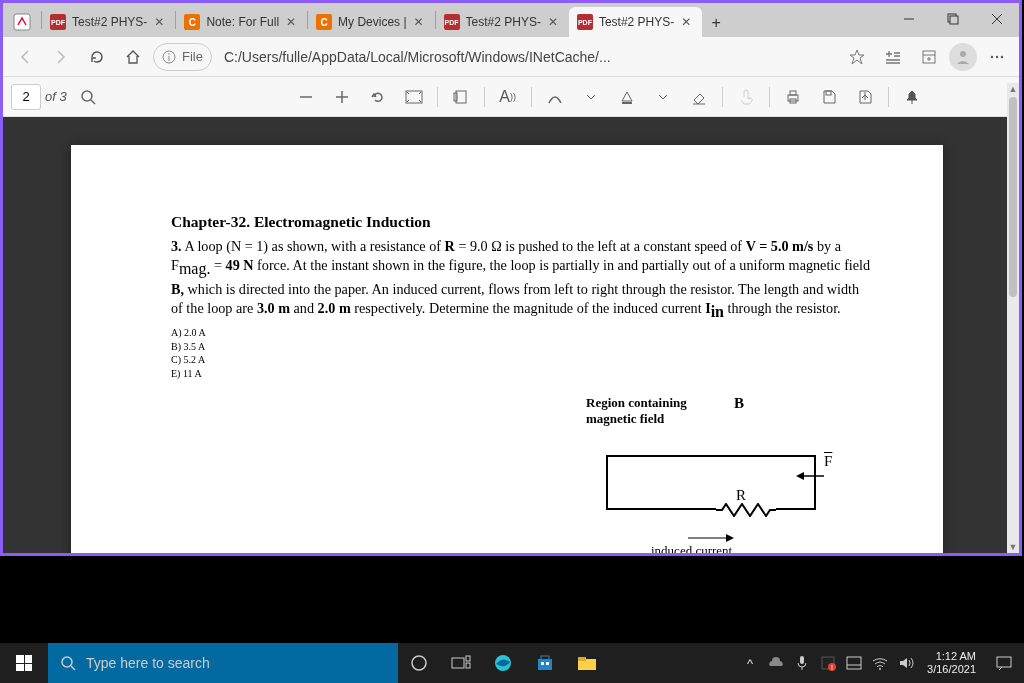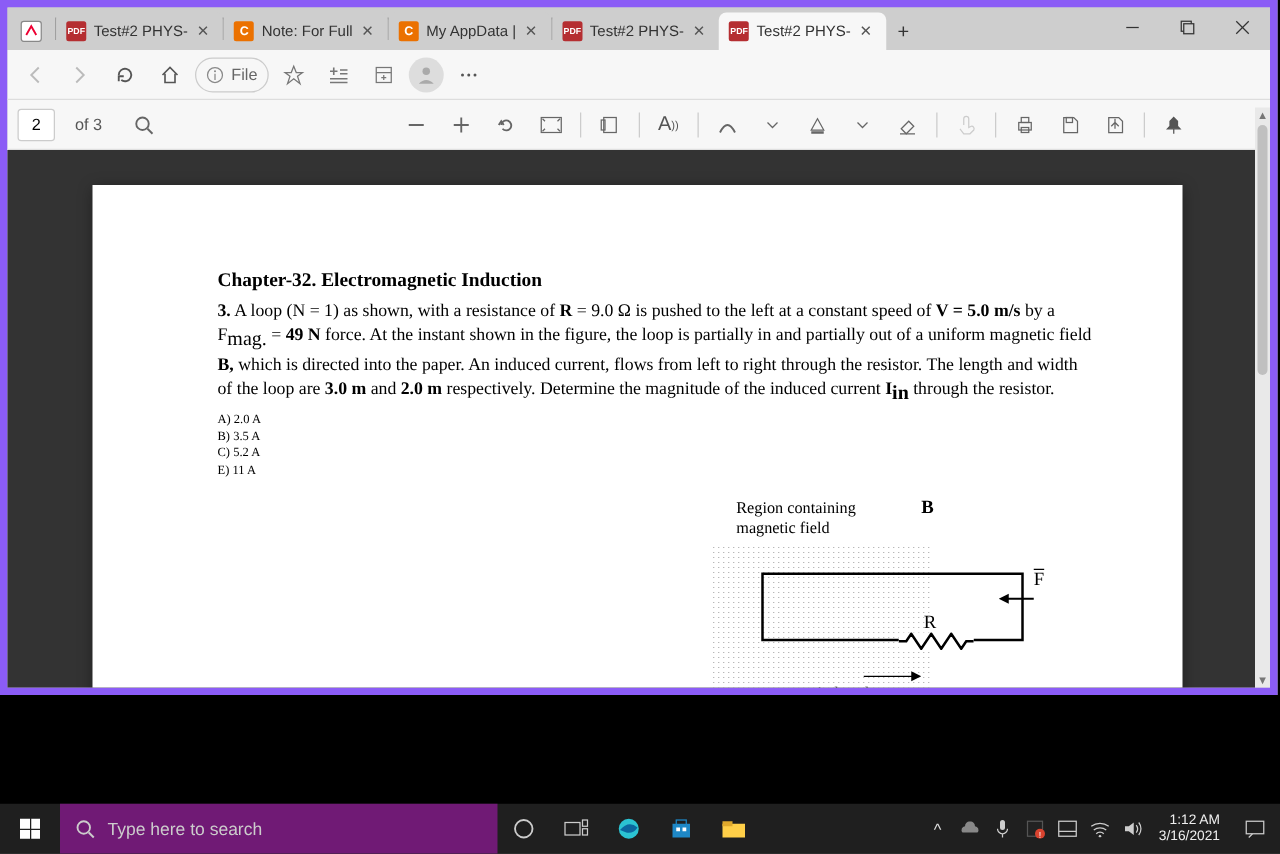--- a/index.html
+++ b/index.html
@@ -1,17 +1,17 @@
 <!DOCTYPE html>
 <html><head>
 <meta charset="utf-8">
 <style>
   * { box-sizing: border-box; margin: 0; padding: 0; }
   body { font-family: "Segoe UI", Arial, sans-serif; background: #000; width: 1024px; height: 683px; overflow: hidden; position: relative; }
-  .browser { position: absolute; top: 0; left: 0; width: 1022px; height: 556px; background: #cecece; border: 6px solid #8b5cf6; }
+  .browser { position: absolute; top: 0; left: 0; width: 1022px; height: 556px; background: #cecece; border: 3px solid #8b5cf6; }
   
   .tab-strip { height: 34px; background: #cecece; display: flex; align-items: end; padding-left: 4px; gap: 0; border-bottom: 0; }
   .app-tab-icon { width: 30px; height: 30px; display:flex; align-items:center; justify-content:center; margin-right:4px;}
   .tab { height: 30px; display: flex; align-items: center; padding: 0 8px; font-size: 12px; color: #333; background: #cecece; border-radius: 6px 6px 0 0; max-width: 155px; min-width: 120px; cursor: default; position: relative;}
   .tab.active { background: #f7f7f7; }
   .tab-sep { width:1px; height:18px; background:#a0a0a0; align-self:center;}
   .tab-icon { width: 16px; height: 16px; margin-right: 6px; display:flex; align-items:center; justify-content:center; font-size:10px; font-weight:bold;}
   .tab-icon.pdf { background:#b52e31; color:#fff; border-radius:2px; font-size:7px; padding:0 1px;}
   .tab-icon.chegg { background:#eb7100; color:#fff; border-radius:2px;}
   .tab-title { flex:1; white-space:nowrap; overflow:hidden; text-overflow:ellipsis; font-size:12px;}
@@ -23,54 +23,54 @@
   .addr-row { height: 40px; background: #f7f7f7; display:flex; align-items:center; padding: 0 6px; gap:4px; border-bottom:1px solid #ddd;}
   .nav-btn { width:32px; height:32px; display:flex; align-items:center; justify-content:center; color:#888; border-radius:4px;}
   .nav-btn.enabled { color:#444; }
   .file-badge { display:flex; align-items:center; gap:6px; color:#666; font-size:13px; padding:0 8px; border:1px solid #ccc; border-radius:14px; height:28px;justify-content:flex-end;}
   .url { color:#444; font-size:14px; flex:1; white-space:nowrap; overflow:hidden; padding:0 8px;}
   .addr-action { width:32px; height:32px; display:flex; align-items:center; justify-content:center; color:#666;}
   .avatar { width:28px; height:28px; border-radius:50%; background:#ddd; display:flex; align-items:center; justify-content:center; color:#888;}
   
   .pdf-toolbar { height:40px; background:#f7f7f7; border-bottom:1px solid #e0e0e0; display:flex; align-items:center; padding:0 8px; gap:2px; color:#555;}
   .page-input { width:30px; height:26px; border:1px solid #ccc; background:#fff; text-align:center; font-size:13px; border-radius:3px;}
-  .oftext { font-size:13px; color:#555; margin:0 14px;}
+  .oftext { font-size:13px; color:#555; margin:0 2px;font-style:italic;}
   .tb-btn { width:34px; height:32px; display:flex; align-items:center; justify-content:center; color:#555;}
   .tb-sep { width:1px; height:20px; background:#ccc; margin:0 4px;}
   .tb-spacer-grow { flex:0 0 180px;}
   
   .pdf-viewport { position:absolute; top:114px; left:0; right:12px; bottom:0; background:#333333; overflow:hidden;}
   .scrollbar-v { position:absolute; top:80px; right:0; width:12px; bottom:0; background:#e9e9e9;}
   .scroll-thumb { position:absolute; top:14px; left:2px; width:8px; height:200px; background:#c0c0c0; border-radius:4px;}
   .scroll-arrow { position:absolute; left:0; width:12px; height:12px; display:flex; align-items:center; justify-content:center; color:#777; font-size:9px;}
   .page { position:absolute; left:68px; top:28px; width:872px; height:520px; background:#fff; box-shadow:0 2px 12px rgba(0,0,0,.4);}
   .content { position:absolute; left:100px; top:68px; width:700px; font-family:"Times New Roman", serif; color:#000;}
   .chapter { font-weight:bold; font-size:15.5px; margin-bottom:6px;}
   .prob { font-size:14.2px; line-height:1.35;}
   .prob b { font-weight:bold;}
   .sub { font-size:16px; vertical-align:sub;}
   .answers { margin-top:4px; font-size:10px; line-height:1.35;}
   .answers div { margin-bottom:0px;}
   
   .figure { position:absolute; left:395px; top:182px; width:280px; height:170px;}
   .region-label { font-size:13px; font-family:"Times New Roman",serif;}
-  .region-label b { font-weight:normal;}
+  .region-label b { font-weight:bold;}
   .dotfield { position:absolute; left:0; top:38px; width:175px; height:115px; background-image: radial-gradient(#888 0.5px, transparent 0.6px); background-size:4px 4px; opacity:.8;}
   .loop-box { position:absolute; left:40px; top:60px; width:210px; height:55px; border:2px solid #000; background:rgba(255,255,255,0);}
   .resistor { position:absolute; left:150px; top:108px; width:60px; height:14px; background:#fff;}
   .R-label { position:absolute; left:170px; top:92px; font-family:"Times New Roman",serif; font-size:15px;}
   .F-arrow { position:absolute; left:258px; top:58px; font-family:"Times New Roman",serif; font-size:15px;}
   .induced-lbl { position:absolute; left:85px; top:148px; font-family:"Times New Roman",serif; font-size:13px;}
   .B-label { position:absolute; left:168px; top:0; font-family:"Times New Roman",serif; font-size:15px; font-weight:bold;}
   
   .taskbar { position:absolute; left:0; bottom:0; width:1024px; height:40px; background:#1f1f1f; display:flex; align-items:center; color:#fff;}
   .start { width:48px; height:40px; display:flex; align-items:center; justify-content:center;}
   .winlogo { width:16px; height:16px; display:grid; grid-template-columns:1fr 1fr; grid-template-rows:1fr 1fr; gap:1px;}
   .winlogo span { background:#fff;}
-  .search-box { height:40px; width:350px; background:#701a75; display:flex; align-items:center; padding:0 12px; color:#ccc; font-size:14px; gap:10px;}
+  .search-box { height:40px; width:350px; background:#0369a1; display:flex; align-items:center; padding:0 12px; color:#ccc; font-size:14px; gap:10px;}
   .tb-icons { display:flex; align-items:center; height:40px;}
   .tb-icons .ti { width:42px; height:40px; display:flex; align-items:center; justify-content:center; font-size:16px;}
   .tray { margin-left:auto; display:flex; align-items:center; height:40px;}
   .tray .ti { width:26px; height:40px; display:flex; align-items:center; justify-content:center; font-size:13px; color:#ddd;}
   .clock { text-align:right; font-size:11px; line-height:1.2; padding:0 8px; color:#eee;}
   .notif { width:40px; height:40px; display:flex; align-items:center; justify-content:center;}
   svg { display:block; }
 </style>
 </head>
 <body>
@@ -92,21 +92,21 @@
     </div>
     <div class="tab-sep"></div>
     <div class="tab">
       <span class="tab-icon chegg">C</span>
       <span class="tab-title">Note: For Full</span>
       <span class="tab-close">✕</span>
     </div>
     <div class="tab-sep"></div>
     <div class="tab">
       <span class="tab-icon chegg">C</span>
-      <span class="tab-title">My AppData | </span>
+      <span class="tab-title">My Devices | </span>
       <span class="tab-close">✕</span>
     </div>
     <div class="tab-sep"></div>
     <div class="tab">
       <span class="tab-icon pdf">PDF</span>
       <span class="tab-title">Test#2 PHYS-</span>
       <span class="tab-close">✕</span>
     </div>
     <div class="tab active">
       <span class="tab-icon pdf">PDF</span>
@@ -158,20 +158,21 @@
         </svg>
       </div>
     <div class="file-badge">
       <svg width="14" height="14">
           <circle cx="7" cy="7" r="6" fill="none" stroke="#888"></circle>
           <line x1="7" y1="6" x2="7" y2="11" stroke="#888"></line>
           <circle cx="7" cy="4" r="0.8" fill="#888"></circle>
         </svg>
       <span>File</span>
     </div>
+    <div class="url"><span>C:/Users/fulle/AppData/Local/Microsoft/Windows/INetCache/...</span></div>
     <div class="addr-action">
         <svg width="18" height="18">
           <path d="M9 2 L11 7 L16 7 L12 10 L14 16 L9 12 L4 16 L6 10 L2 7 L7 7 Z" fill="none" stroke="#777"></path>
         </svg>
       </div>
     <div class="addr-action">
         <svg width="18" height="18">
           <path d="M5 3 L5 9 M2 6 L8 6 M2 12 H16 M2 15 H16 M10 5 H16 M10 8 H16" stroke="#777" stroke-width="1.3"></path>
         </svg>
       </div>

